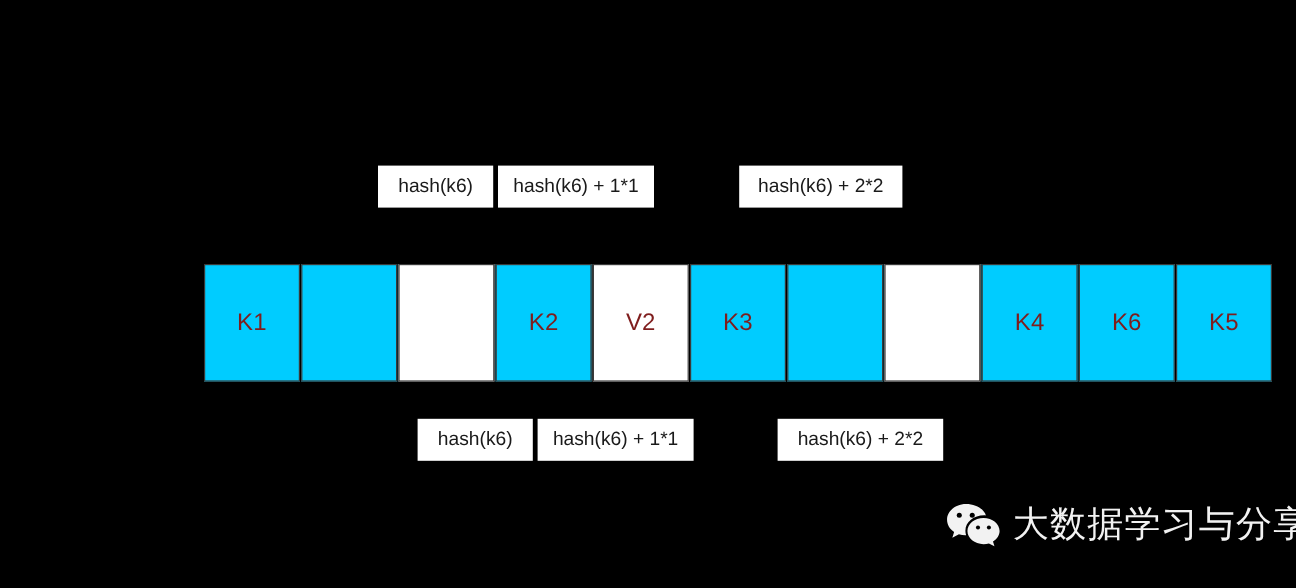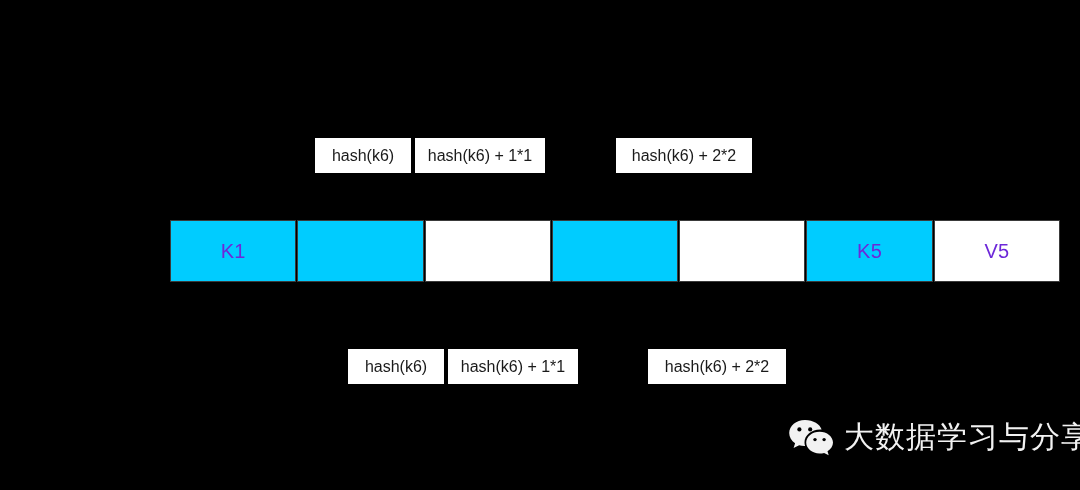--- a/index.html
+++ b/index.html
@@ -21,29 +21,29 @@
     position: absolute;
     left: 170px;
     top: 220px;
     width: 890px;
     height: 82px;
     display: flex;
     box-sizing: border-box;
   }
   .cell {
     flex: 1 1 0;
-    height: 62px;
+    height: 98px;
     box-sizing: border-box;
     border: 1px solid #3a3a3a;
     margin-right: 1px;
     display: flex;
     align-items: center;
     justify-content: center;
     font-size: 20px;
-    color: #6d28d9;
+    color: #7f1d1d;
     letter-spacing: 0.2px;
   }
   .cell:last-child { margin-right: 0; }
   .cell.key   { background: #00CCFF; }
   .cell.value { background: #FFFFFF; }
   .cell.empty-key   { background: #00CCFF; }
   .cell.empty-value { background: #FFFFFF; }
 
   
   .label-box {
@@ -99,24 +99,28 @@
     <span>hash(k6) + 1*1</span>
   </div>
   <div class="label-box lbl-t2">
     <span>hash(k6) + 2*2</span>
   </div>
 
   <div class="table-strip" id="table-strip">
       <div class="cell key">K1</div>
       <div class="cell key empty-key"></div>
       <div class="cell value empty-value"></div>
+      <div class="cell key">K2</div>
+      <div class="cell value">V2</div>
+      <div class="cell key">K3</div>
       <div class="cell key empty-key"></div>
       <div class="cell value empty-value"></div>
+      <div class="cell key">K4</div>
+      <div class="cell key">K6</div>
       <div class="cell key">K5</div>
-      <div class="cell value">V5</div>
     </div>
 
   <div class="label-box lbl-b0">
     <span>hash(k6)</span>
   </div>
   <div class="label-box lbl-b1">
     <span>hash(k6) + 1*1</span>
   </div>
   <div class="label-box lbl-b2">
     <span>hash(k6) + 2*2</span>

